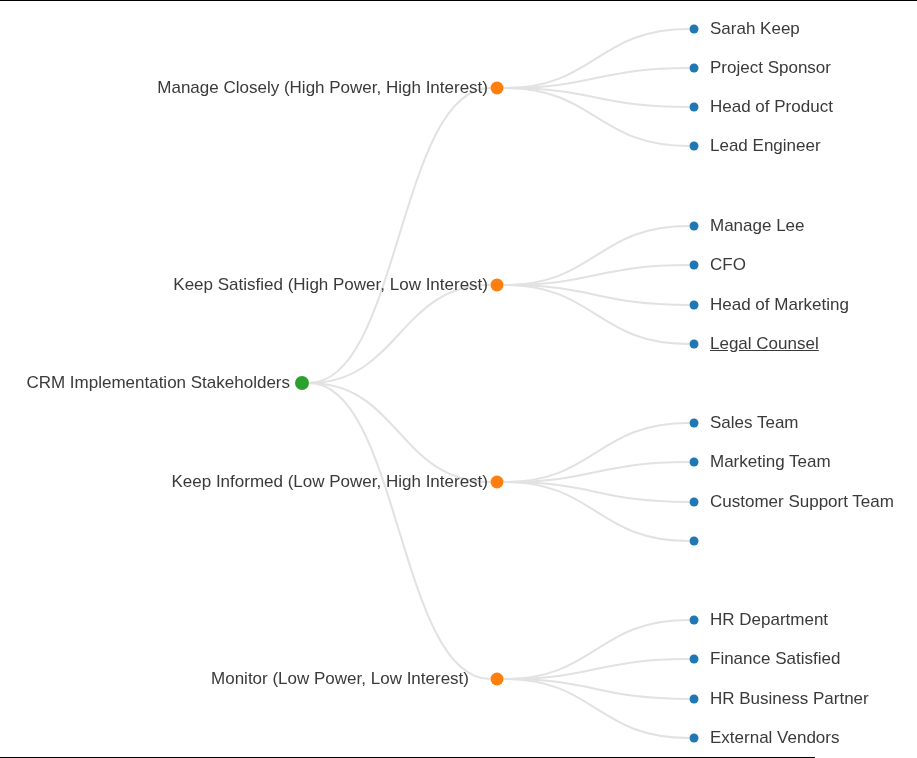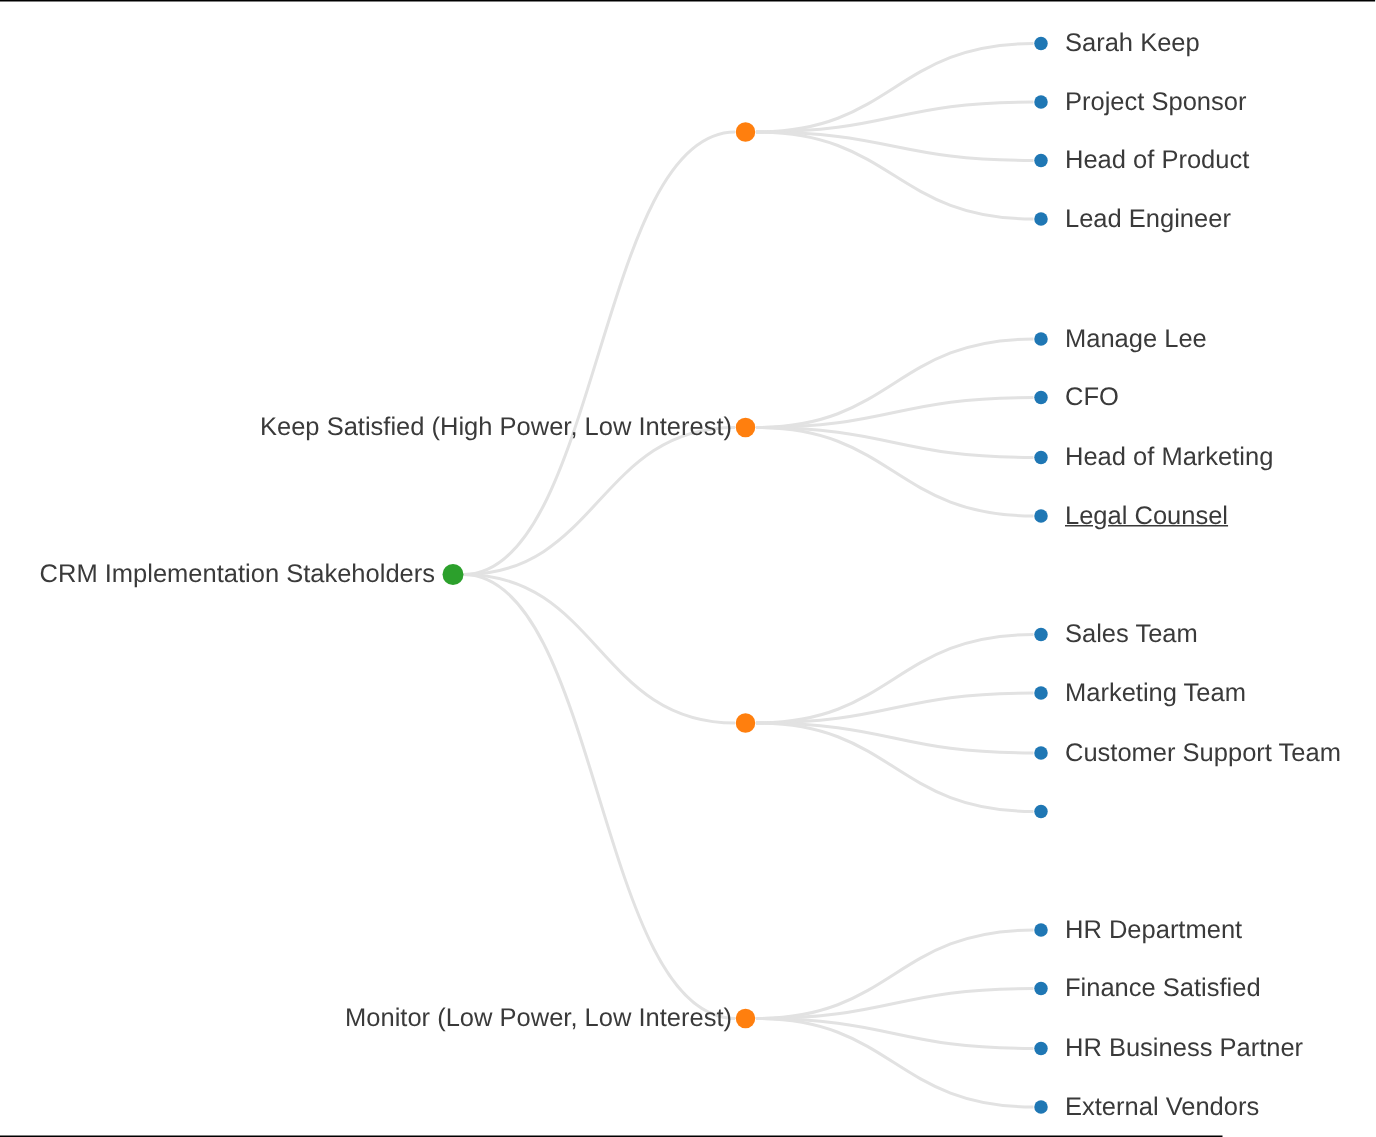--- a/index.html
+++ b/index.html
@@ -96,22 +96,24 @@
       <circle cx="694" cy="541" r="4.5"></circle>
       <circle cx="694" cy="620" r="4.5"></circle>
       <circle cx="694" cy="659" r="4.5"></circle>
       <circle cx="694" cy="699" r="4.5"></circle>
       <circle cx="694" cy="738" r="4.5"></circle>
     </g>
   </svg>
 
   <div class="node-label align-right" style="right:627px; top:371px;">CRM Implementation Stakeholders</div>
 
+  <div class="node-label align-right" style="right:429px; top:76px;">Manage Closely (High Power, High Interest)</div>
   <div class="node-label align-right" style="right:429px; top:273px;">Keep Satisfied (High Power, Low Interest)</div>
-  <div class="node-label align-right" style="right:429px; top:667px;margin-left:16px;">Monitor (Low Power, Low Interest)</div>
+  <div class="node-label align-right" style="right:429px; top:470px;">Keep Informed (Low Power, High Interest)</div>
+  <div class="node-label align-right" style="right:448px; top:667px;margin-left:16px;">Monitor (Low Power, Low Interest)</div>
 
   <div class="node-label align-left" style="left:710px; top:17px;">Sarah Keep</div>
   <div class="node-label align-left" style="left:710px; top:56px;">Project Sponsor</div>
   <div class="node-label align-left" style="left:710px; top:95px;">Head of Product</div>
   <div class="node-label align-left" style="left:710px; top:134px;">Lead Engineer</div>
 
   <div class="node-label align-left" style="left:710px; top:214px;">Manage Lee</div>
   <div class="node-label align-left" style="left:710px; top:253px;">CFO</div>
   <div class="node-label align-left" style="left:710px; top:293px;">Head of Marketing</div>
   <div class="node-label align-left" style="left:710px; top:332px;text-decoration:underline;">Legal Counsel</div>

